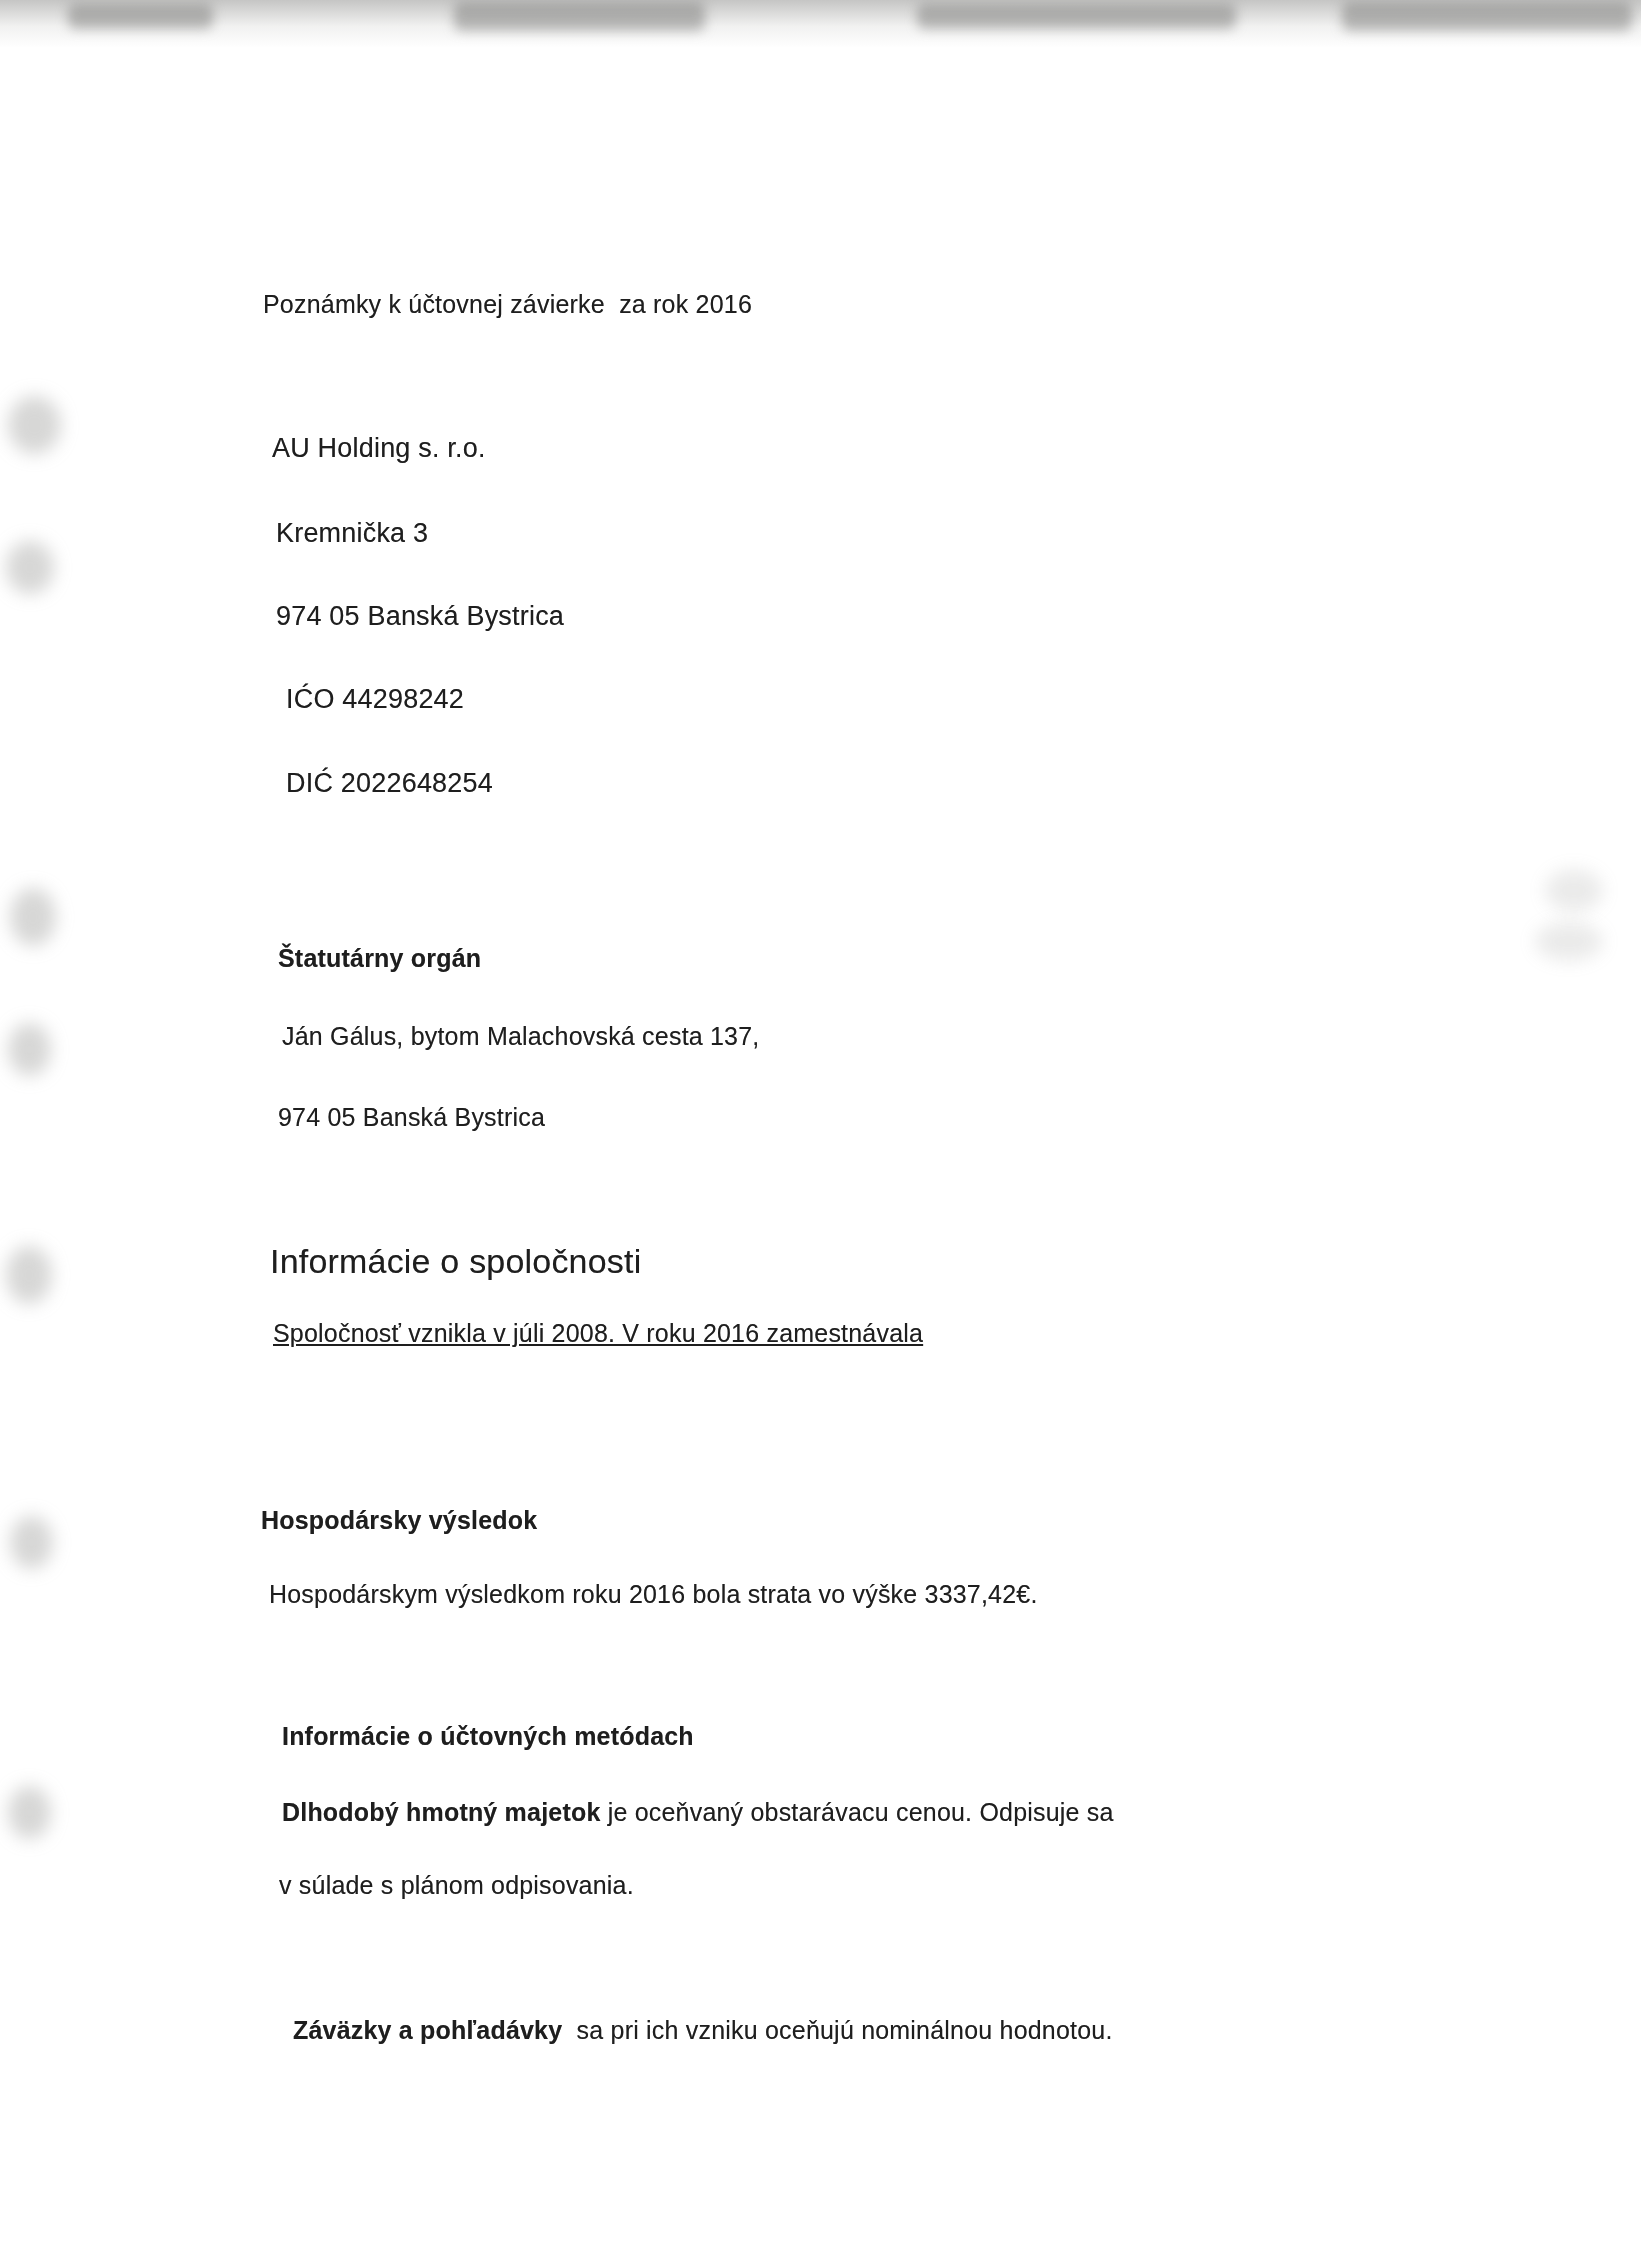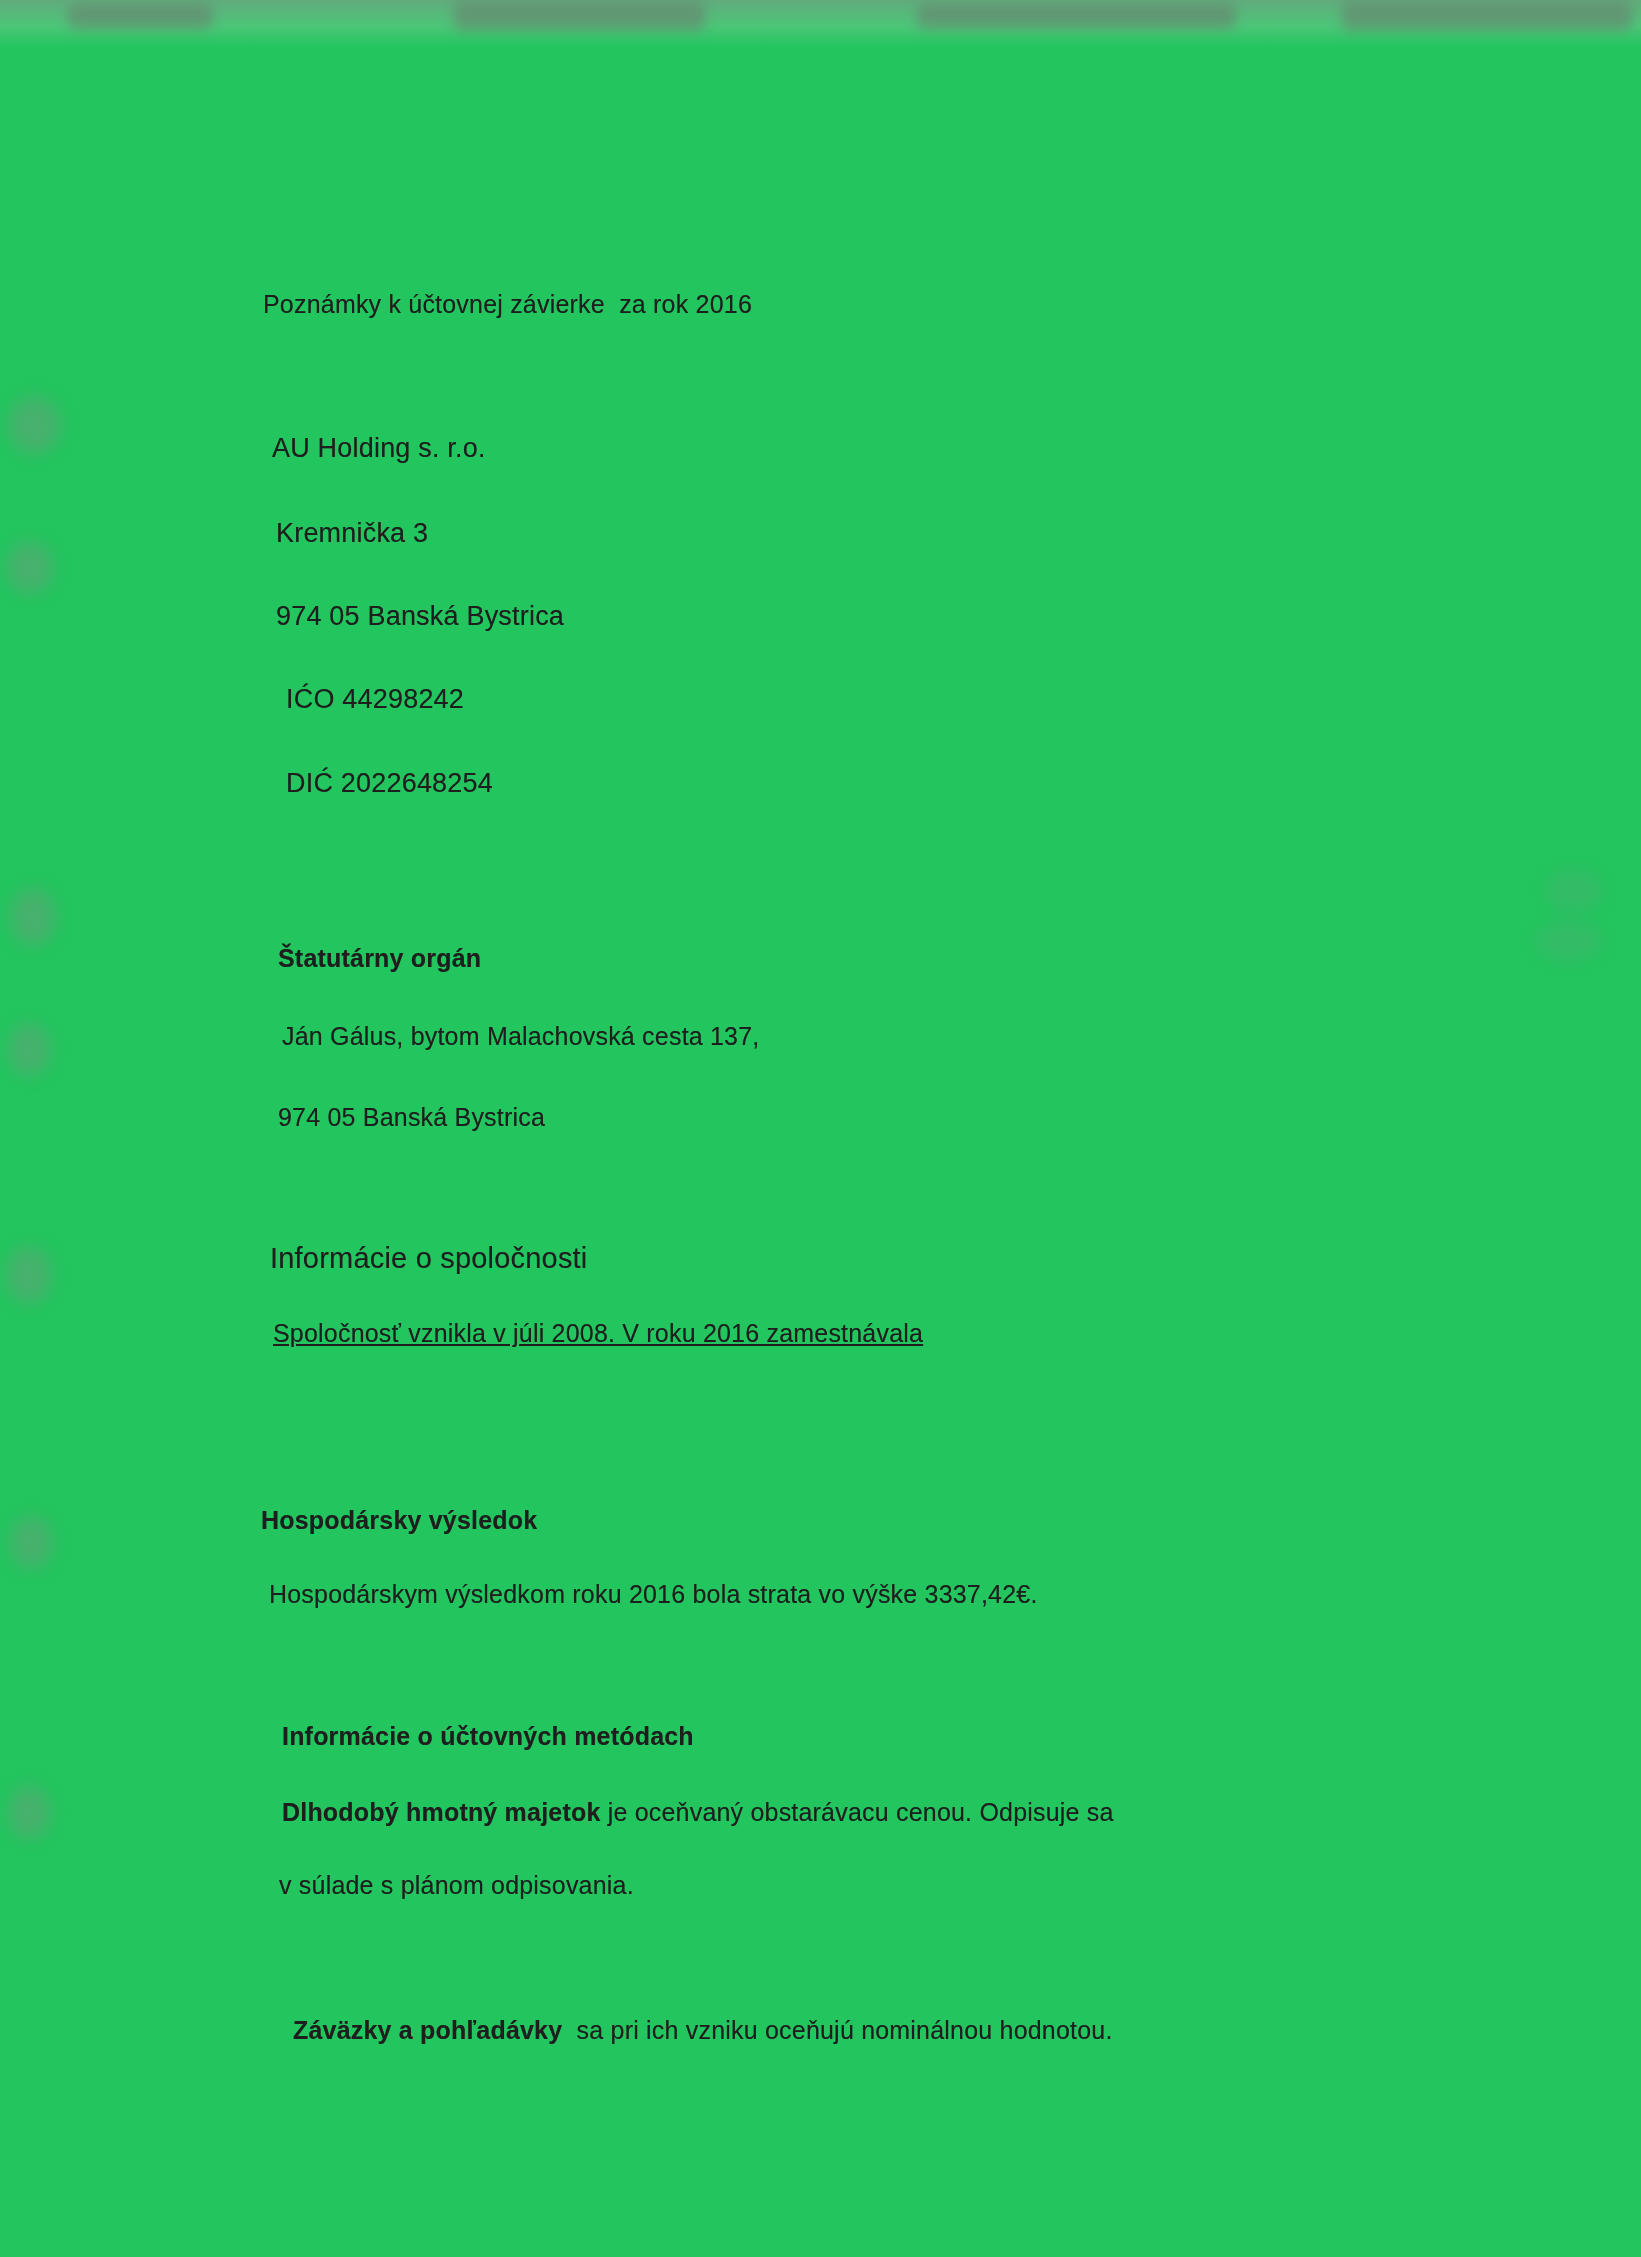--- a/index.html
+++ b/index.html
@@ -4,35 +4,35 @@
 <style>
   html, body {
     margin: 0;
     padding: 0;
     background: #e8e8e6;
   }
   .page {
     position: relative;
     width: 1641px;
     height: 2257px;
-    background: #22c55e;
+    background: #ffffff;
     overflow: hidden;
     font-family: "Liberation Sans", "DejaVu Sans", sans-serif;
     color: #1f1f1f;
   }
   .line {
     position: absolute;
     font-size: 25px;
     letter-spacing: 0.2px;
     white-space: pre-wrap;
     color: #1e1e1e;
     text-shadow: 0 0 0.6px rgba(30,30,30,0.45);
   }
   .bold { font-weight: bold; }
-  .lg   { font-size: 29px; }
+  .lg   { font-size: 34px; }
   .md   { font-size: 27px; text-align: right; }
 
   
   .scan-band {
     position: absolute;
     top: 0; left: 0;
     width: 1641px; height: 48px;
     background: linear-gradient(to bottom, rgba(150,150,148,0.55), rgba(200,200,198,0.25) 55%, rgba(253,253,252,0) 100%);
   }
   .smudge {

